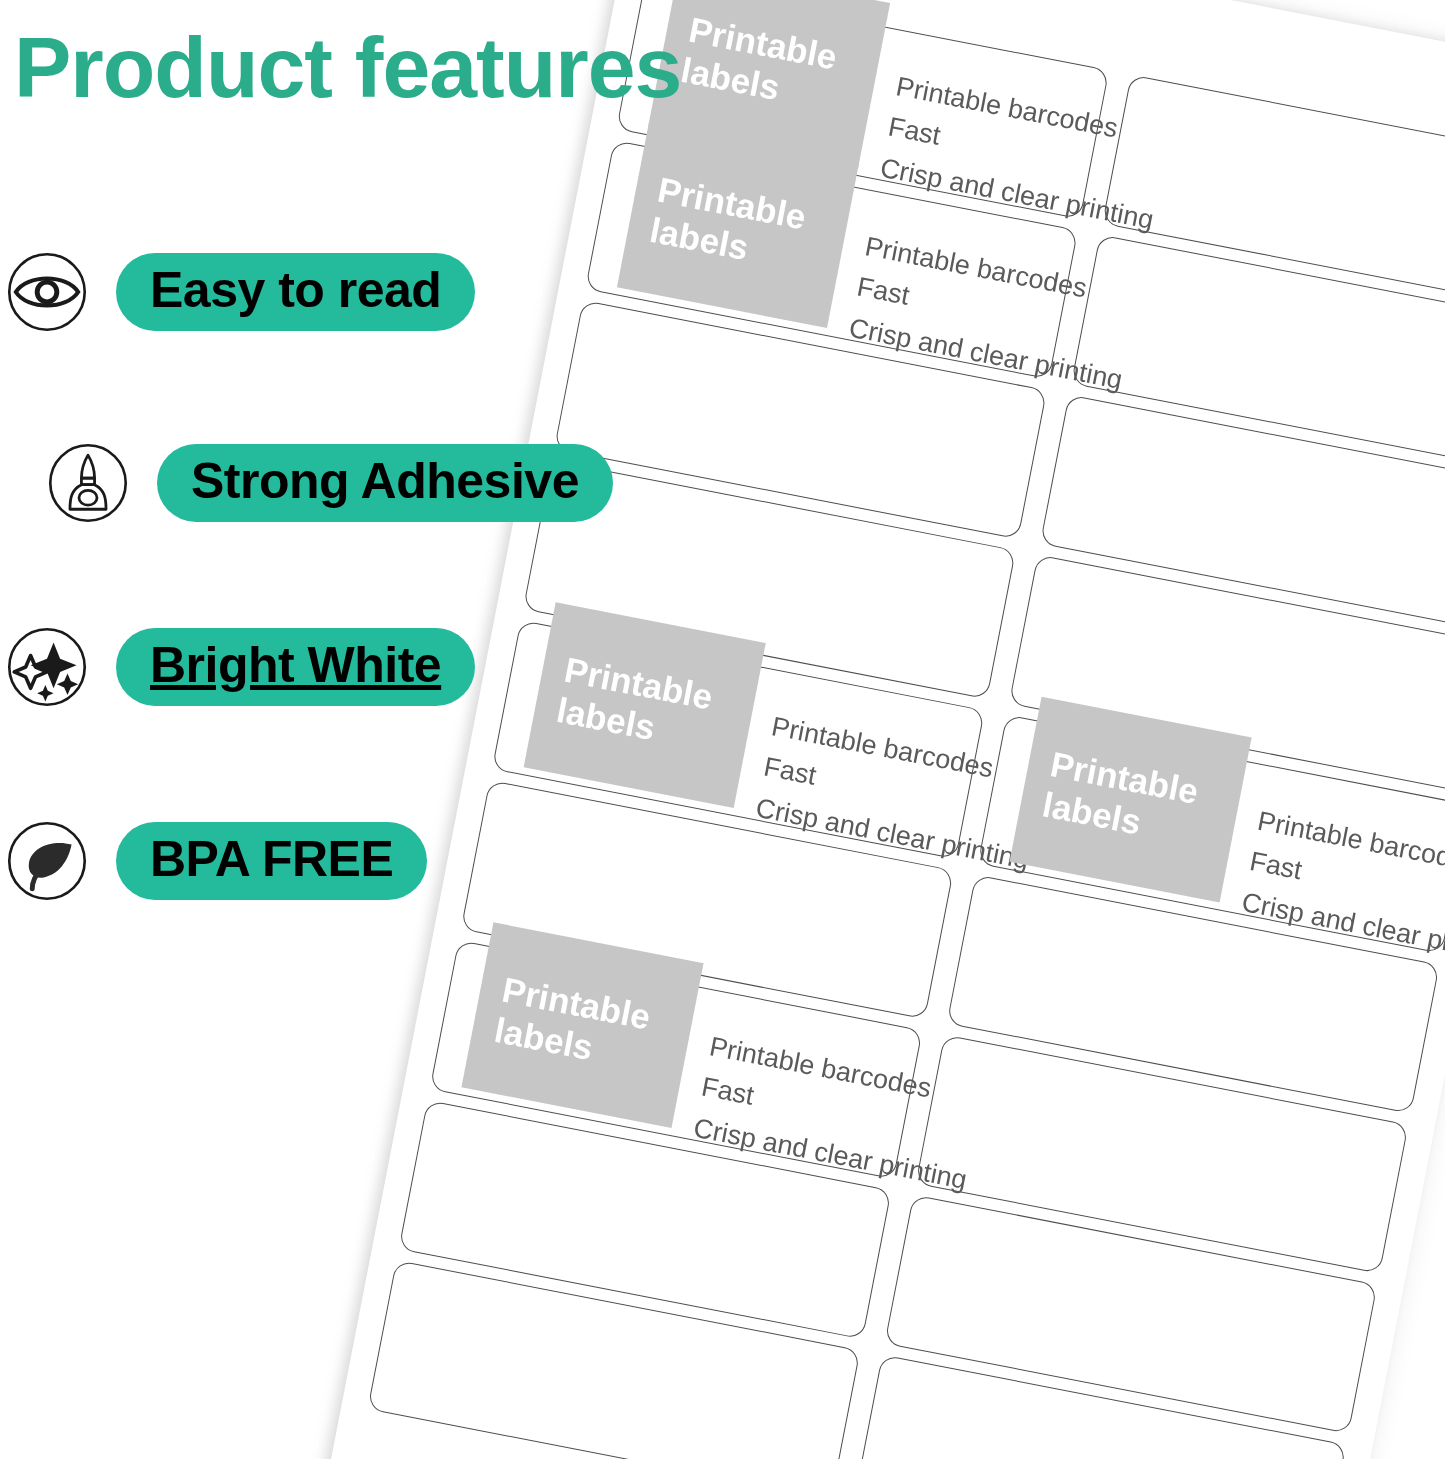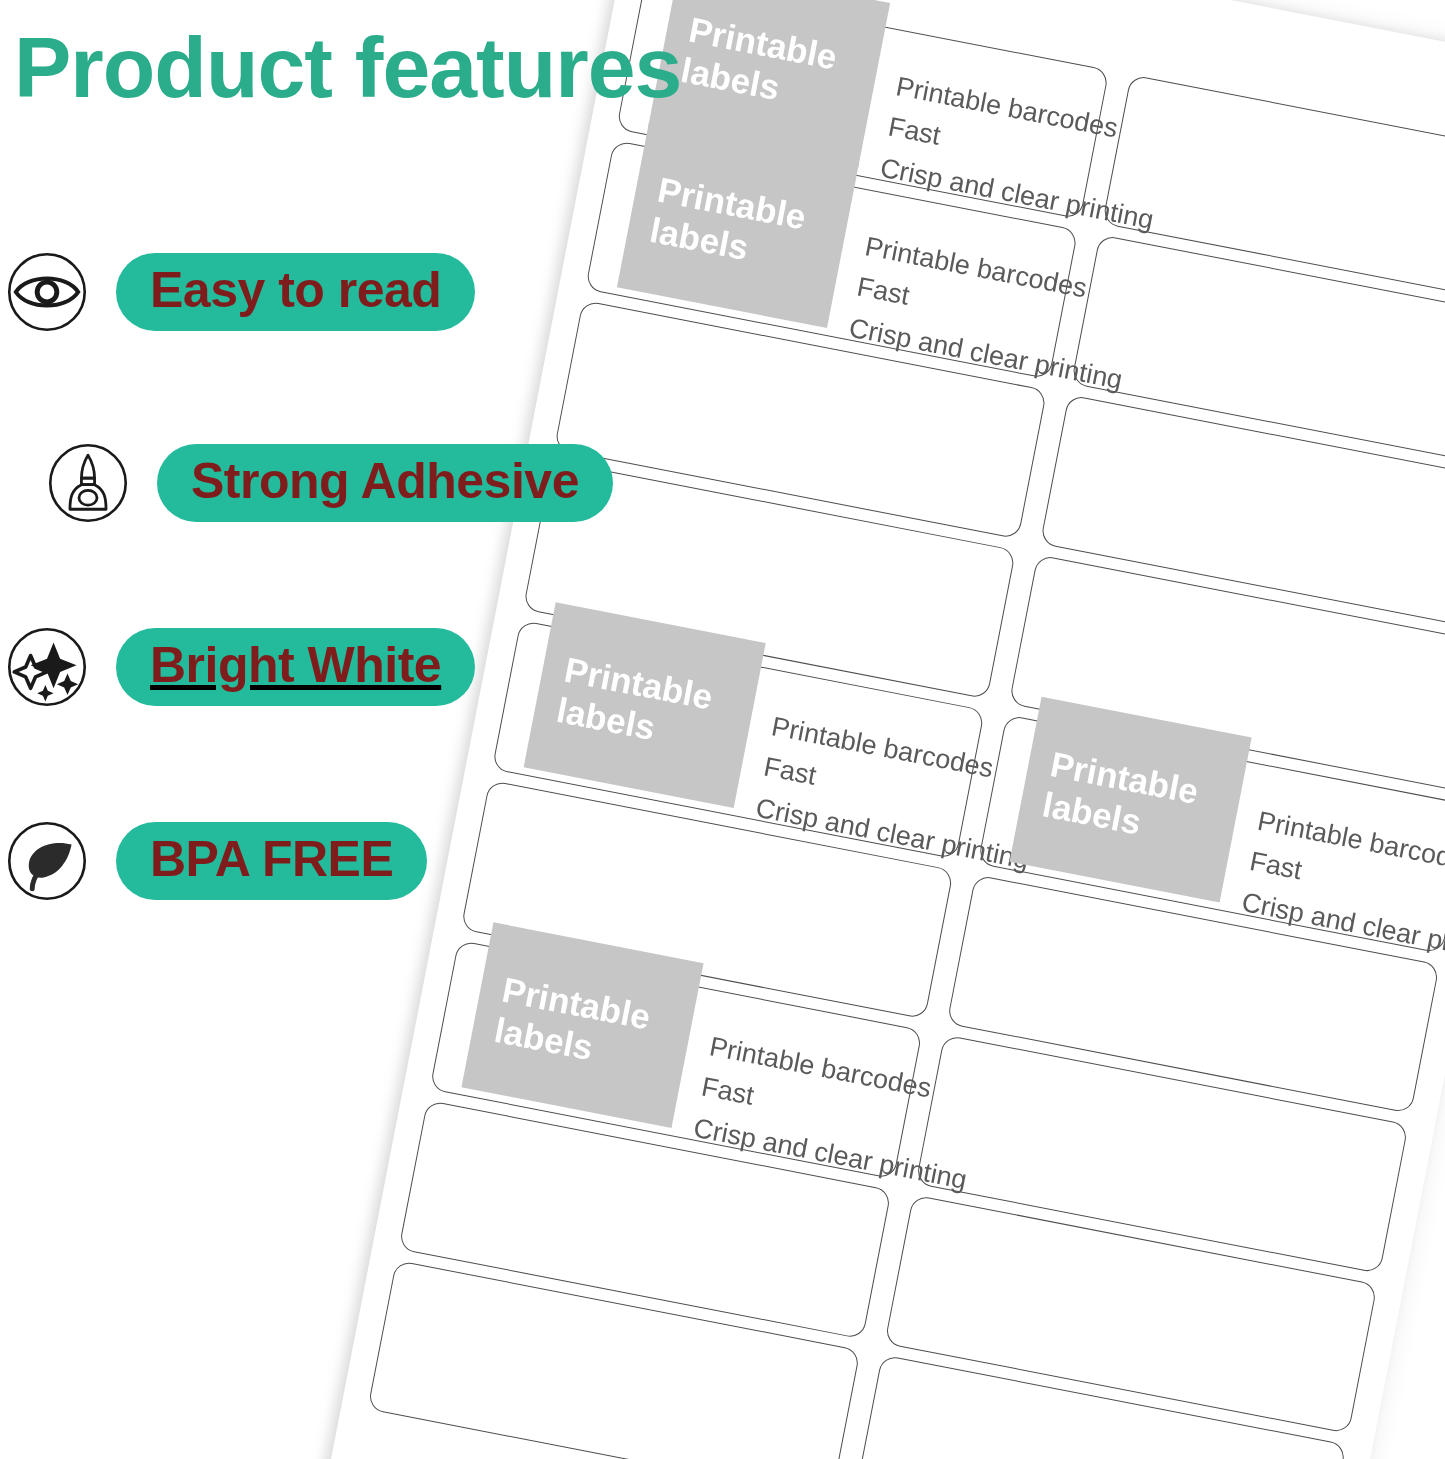--- a/index.html
+++ b/index.html
@@ -60,21 +60,21 @@
     background: #24BA9C;
     display: flex;
     align-items: center;
     padding: 0 34px;
     box-sizing: border-box;
   }
 
   .feature-label {
     font-size: 50px;
     font-weight: bold;
-    color: #7f1d1d;
+    color: #000000;
     white-space: nowrap;
     letter-spacing: -0.5px;
     line-height: 1;
     position: relative;
     top: -2px;
   }
 
   
   #sheet-area {
     position: absolute;

